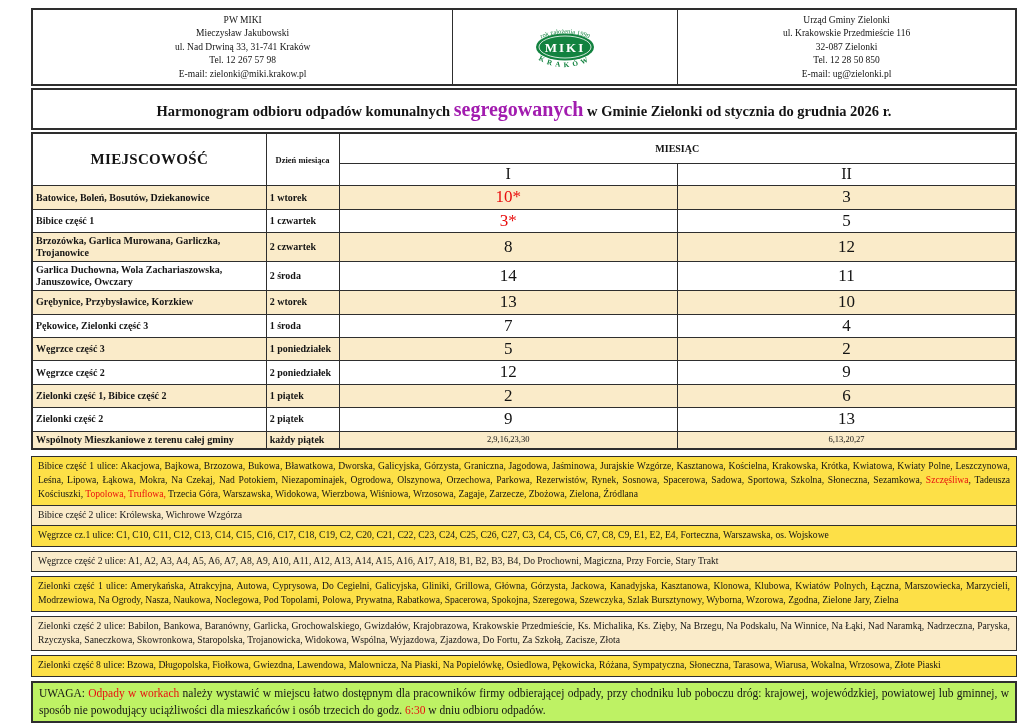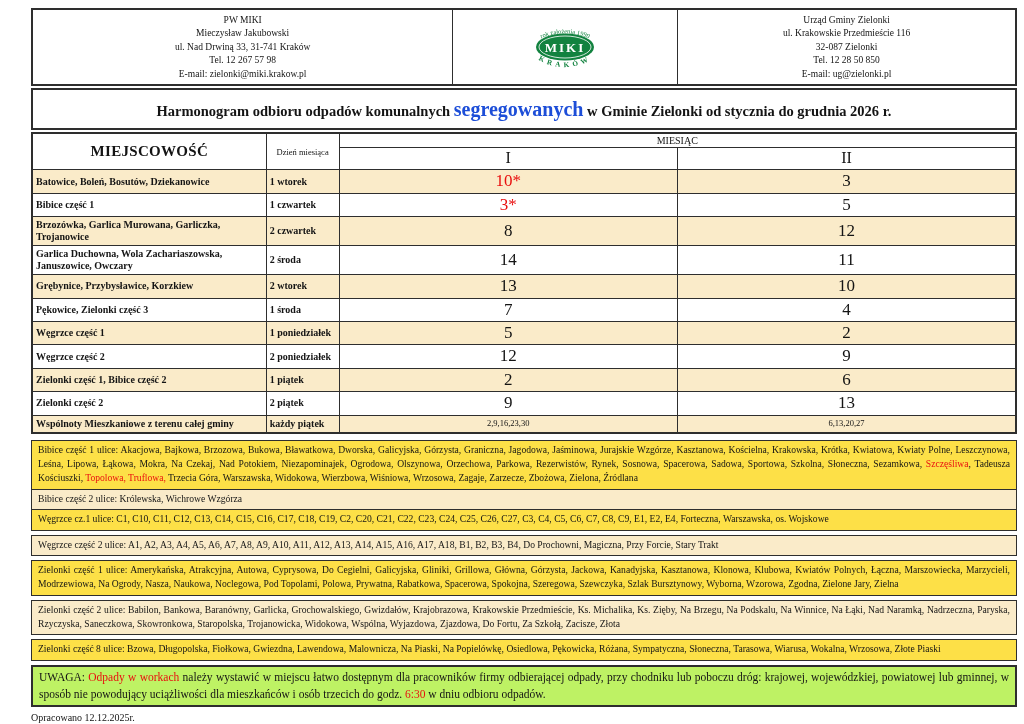--- a/index.html
+++ b/index.html
@@ -12,29 +12,29 @@
 
   
   .header-box{display:flex;border:2px solid #2e2e2e;background:#fff;}
   .h-cell{box-sizing:border-box;padding:4px 4px 3px;text-align:center;font-size:9.5px;line-height:1.42;}
   .h-left{width:42.8%;border-right:1px solid #2e2e2e;}
   .h-center{width:22.9%;border-right:1px solid #2e2e2e;display:flex;align-items:center;justify-content:center;padding:0;}
   .h-right{width:34.3%;}
 
   
   .title-box{border:2px solid #2e2e2e;margin-top:2px;text-align:center;font-weight:bold;font-size:14.5px;padding:8px 0 7px;background:#fff;}
-  .title-box .hl{color:#1d4ed8;font-size:20px;}
+  .title-box .hl{color:#a21caf;font-size:20px;}
 
   
   table.schedule{border-collapse:collapse;width:100%;margin-top:2px;border:2px solid #2e2e2e;table-layout:fixed;}
   .schedule th,.schedule td{border:1px solid #2e2e2e;box-sizing:border-box;}
   .col-place{width:23.8%;} .col-day{width:7.4%;} .col-m{width:34.4%;}
   th.th-place{font-size:15px;font-weight:bold;letter-spacing:.3px;}
-  th.th-day{font-size:8.5px;font-weight:normal;padding:1px;}
-  th.th-mg{font-size:10px;font-weight:normal;padding:1px 0;}
+  th.th-day{font-size:8.5px;font-weight:bold;padding:1px;}
+  th.th-mg{font-size:10px;font-weight:bold;padding:9px 0;}
   th.th-m{font-size:16px;font-weight:normal;padding:0 0 1px;line-height:1.25;}
   td.place,td.day{font-size:10px;font-weight:bold;text-align:left;padding:2px 2px 2px 3px;line-height:1.2;}
   td.m{font-size:17px;text-align:center;padding:1px;line-height:1.2;}
   td.m.small{font-size:8.5px;}
   tr.shaded{background:#faebc9;}
   .red{color:#e90f0f;}
   .bold{font-weight:normal;}
 
   
   .streets{margin-top:6px;}
@@ -140,21 +140,21 @@
     <td class="m">13</td>
     <td class="m">10</td>
   </tr>
         <tr>
     <td class="place">Pękowice, Zielonki część 3</td>
     <td class="day">1 środa</td>
     <td class="m">7</td>
     <td class="m">4</td>
   </tr>
         <tr class="shaded">
-    <td class="place">Węgrzce część 1</td>
+    <td class="place">Węgrzce część 3</td>
     <td class="day">1 poniedziałek</td>
     <td class="m">5</td>
     <td class="m">2</td>
   </tr>
         <tr>
     <td class="place">Węgrzce część 2</td>
     <td class="day">2 poniedziałek</td>
     <td class="m">12</td>
     <td class="m">9</td>
   </tr>

